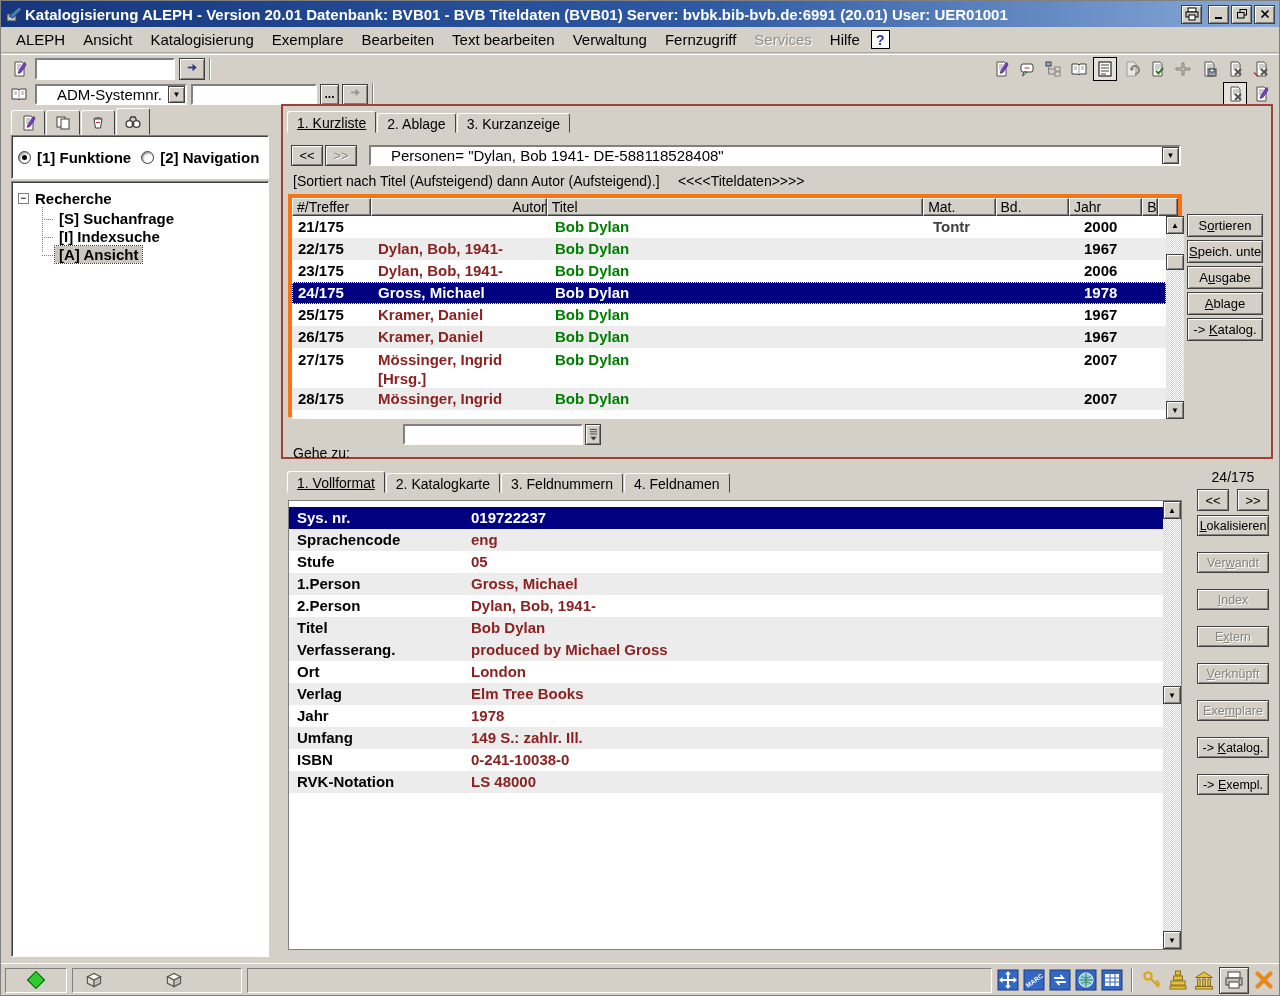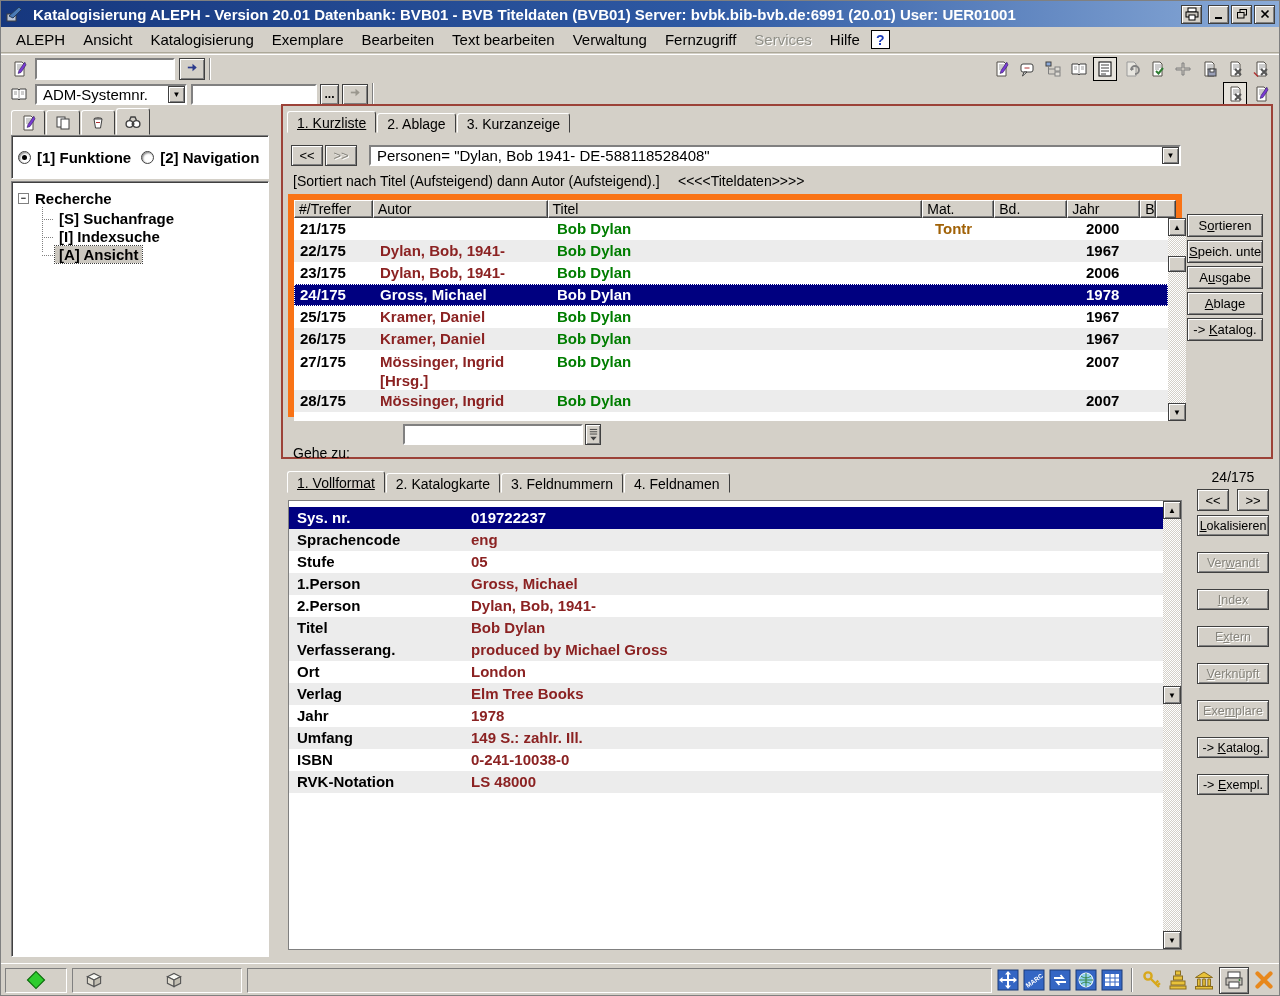--- a/index.html
+++ b/index.html
@@ -13,21 +13,21 @@
          box-shadow:inset 1px 1px 0 #fff, inset -1px -1px 0 #808080;
          font-family:"Liberation Sans",sans-serif;cursor:default}
   .field{background:#fff;border:2px solid;border-color:#808080 #fff #fff #808080;
          font-family:"Liberation Sans",sans-serif;font-size:15px;padding:0 4px}
   .dis{color:#86847c !important;text-shadow:1px 1px 0 #fff}
 
   
   .titlebar{position:absolute;left:0;top:0;width:100%;height:26px;
             background:linear-gradient(90deg,#16377e 0%,#2e59a3 55%,#8aabd8 100%);
             display:flex;align-items:center;color:#fff;padding:0 4px}
-  .title-text{font-size:15px;font-weight:600;margin-left:10px;white-space:nowrap;overflow:hidden}
+  .title-text{font-size:15px;font-weight:600;margin-left:2px;white-space:nowrap;overflow:hidden}
   .win-btns{margin-left:auto;display:flex;gap:2px}
   .win-btn{width:21px;height:19px;display:flex;align-items:center;justify-content:center;padding:0}
   .win-btn .ic{width:12px;height:12px}
 
   
   .menubar{position:absolute;left:0;top:26px;width:100%;height:26px;background:#D4D0C8;
            display:flex;align-items:center;padding-left:6px;border-bottom:1px solid #aca899}
   .menu-item{padding:4px 9px;font-size:15px;white-space:nowrap}
   .menu-item.disabled{color:#8f8f87;text-shadow:1px 1px 0 #fff}
   .help-box{width:19px;height:19px;background:#fff;border:1px solid #000;color:#1a3ab8;
@@ -80,39 +80,39 @@
        display:flex;align-items:center;margin-right:1px;white-space:nowrap}
   .tab.active{height:22px}
   .tab.active .lbl{text-decoration:underline}
 
   
   .upper{position:absolute;left:280px;top:103px;width:992px;height:355px;background:#D4D0C8;
          border:2px solid #9C4238}
   .navbtn{width:32px;height:21px;font-size:13px;padding:0;text-align:center}
   .combo{position:absolute;left:78px;top:0;width:812px;height:21px;background:#fff;
          border:2px solid;border-color:#808080 #fff #fff #808080;display:flex;align-items:center}
-  .combo .txt{flex:1;font-size:15px;padding-left:6px;white-space:nowrap;overflow:hidden}
+  .combo .txt{flex:1;font-size:15px;padding-left:20px;white-space:nowrap;overflow:hidden}
   .combo .drop{width:17px;height:17px;font-size:8px;display:flex;align-items:center;justify-content:center;padding:0}
   .sortline{font-size:14px;white-space:nowrap}
 
-  .tablewrap{position:absolute;left:5px;top:88px;width:894px;height:223px;border:6px solid #f97316;background:#fff}
+  .tablewrap{position:absolute;left:5px;top:88px;width:894px;height:223px;border:4px solid #f97316;background:#fff}
   .thead{display:flex;height:18px}
   .th{background:#D4D0C8;border:1px solid;border-color:#fff #404040 #404040 #fff;
       box-shadow:inset -1px -1px 0 #808080;font-size:14px;padding:0 0 0 4px;
       overflow:hidden;white-space:nowrap}
   .tbody{position:absolute;left:0;top:18px;width:874px;height:203px;background:#fff;overflow:hidden}
   .trow{display:flex;font-size:15px;font-weight:700;height:22px;line-height:22px;white-space:nowrap}
   .trow.alt{background:#ECECEC}
   .trow.sel{background:#000080;color:#fff;outline:1px dotted #FFF;outline-offset:-1px}
   .trow.tall{height:40px;line-height:19px;padding-top:2px}
   .c{overflow:hidden}
   .c-num{width:80px;padding-left:6px;color:#000}
   .c-autor{width:177px;padding-left:6px;color:#8B2222}
   .c-titel{width:380px;padding-left:6px;color:#007D00}
-  .c-mat{width:73px;padding-left:4px;color:#a16207}
+  .c-mat{width:73px;padding-left:4px;color:#404040}
   .c-bd{width:74px}
   .c-jahr{width:74px;padding-left:8px;color:#000}
   .c-b{width:16px}
   .trow.sel .c-num,.trow.sel .c-autor,.trow.sel .c-titel,.trow.sel .c-mat,.trow.sel .c-jahr{color:#fff}
 
   
   .sb{position:absolute;width:18px;background:#fff;
       background-image:conic-gradient(#D4D0C8 25%,#fff 0 50%,#D4D0C8 0 75%,#fff 0);
       background-size:2px 2px}
   .sb .ar{position:absolute;left:0;width:18px;height:18px;font-size:8px;display:flex;
@@ -468,21 +468,21 @@
     </div>
 
     <div style="position:absolute;left:10px;top:66px">
       <span class="sortline">[Sortiert nach Titel (Aufsteigend) dann Autor (Aufsteigend).]</span>
       <span class="sortline" style="margin-left:14px">&lt;&lt;&lt;&lt;Titeldaten&gt;&gt;&gt;&gt;</span>
     </div>
 
     <div class="tablewrap">
       <div class="thead" id="thead">
           <div class="th" style="width: 80px;">#/Treffer</div>
-          <div class="th" style="width: 177px;">Autor</div>
+          <div class="th" style="width: 177px; text-align: right;">Autor</div>
           <div class="th" style="width: 380px;">Titel</div>
           <div class="th" style="width: 73px;">Mat.</div>
           <div class="th" style="width: 74px;">Bd.</div>
           <div class="th" style="width: 74px;">Jahr</div>
           <div class="th" style="width: 16px;">B</div>
           <div class="th" style="width: 20px;"></div>
         </div>
       <div class="tbody" id="tbody">
           <div class="trow">
             <div class="c c-num">21/175</div>

